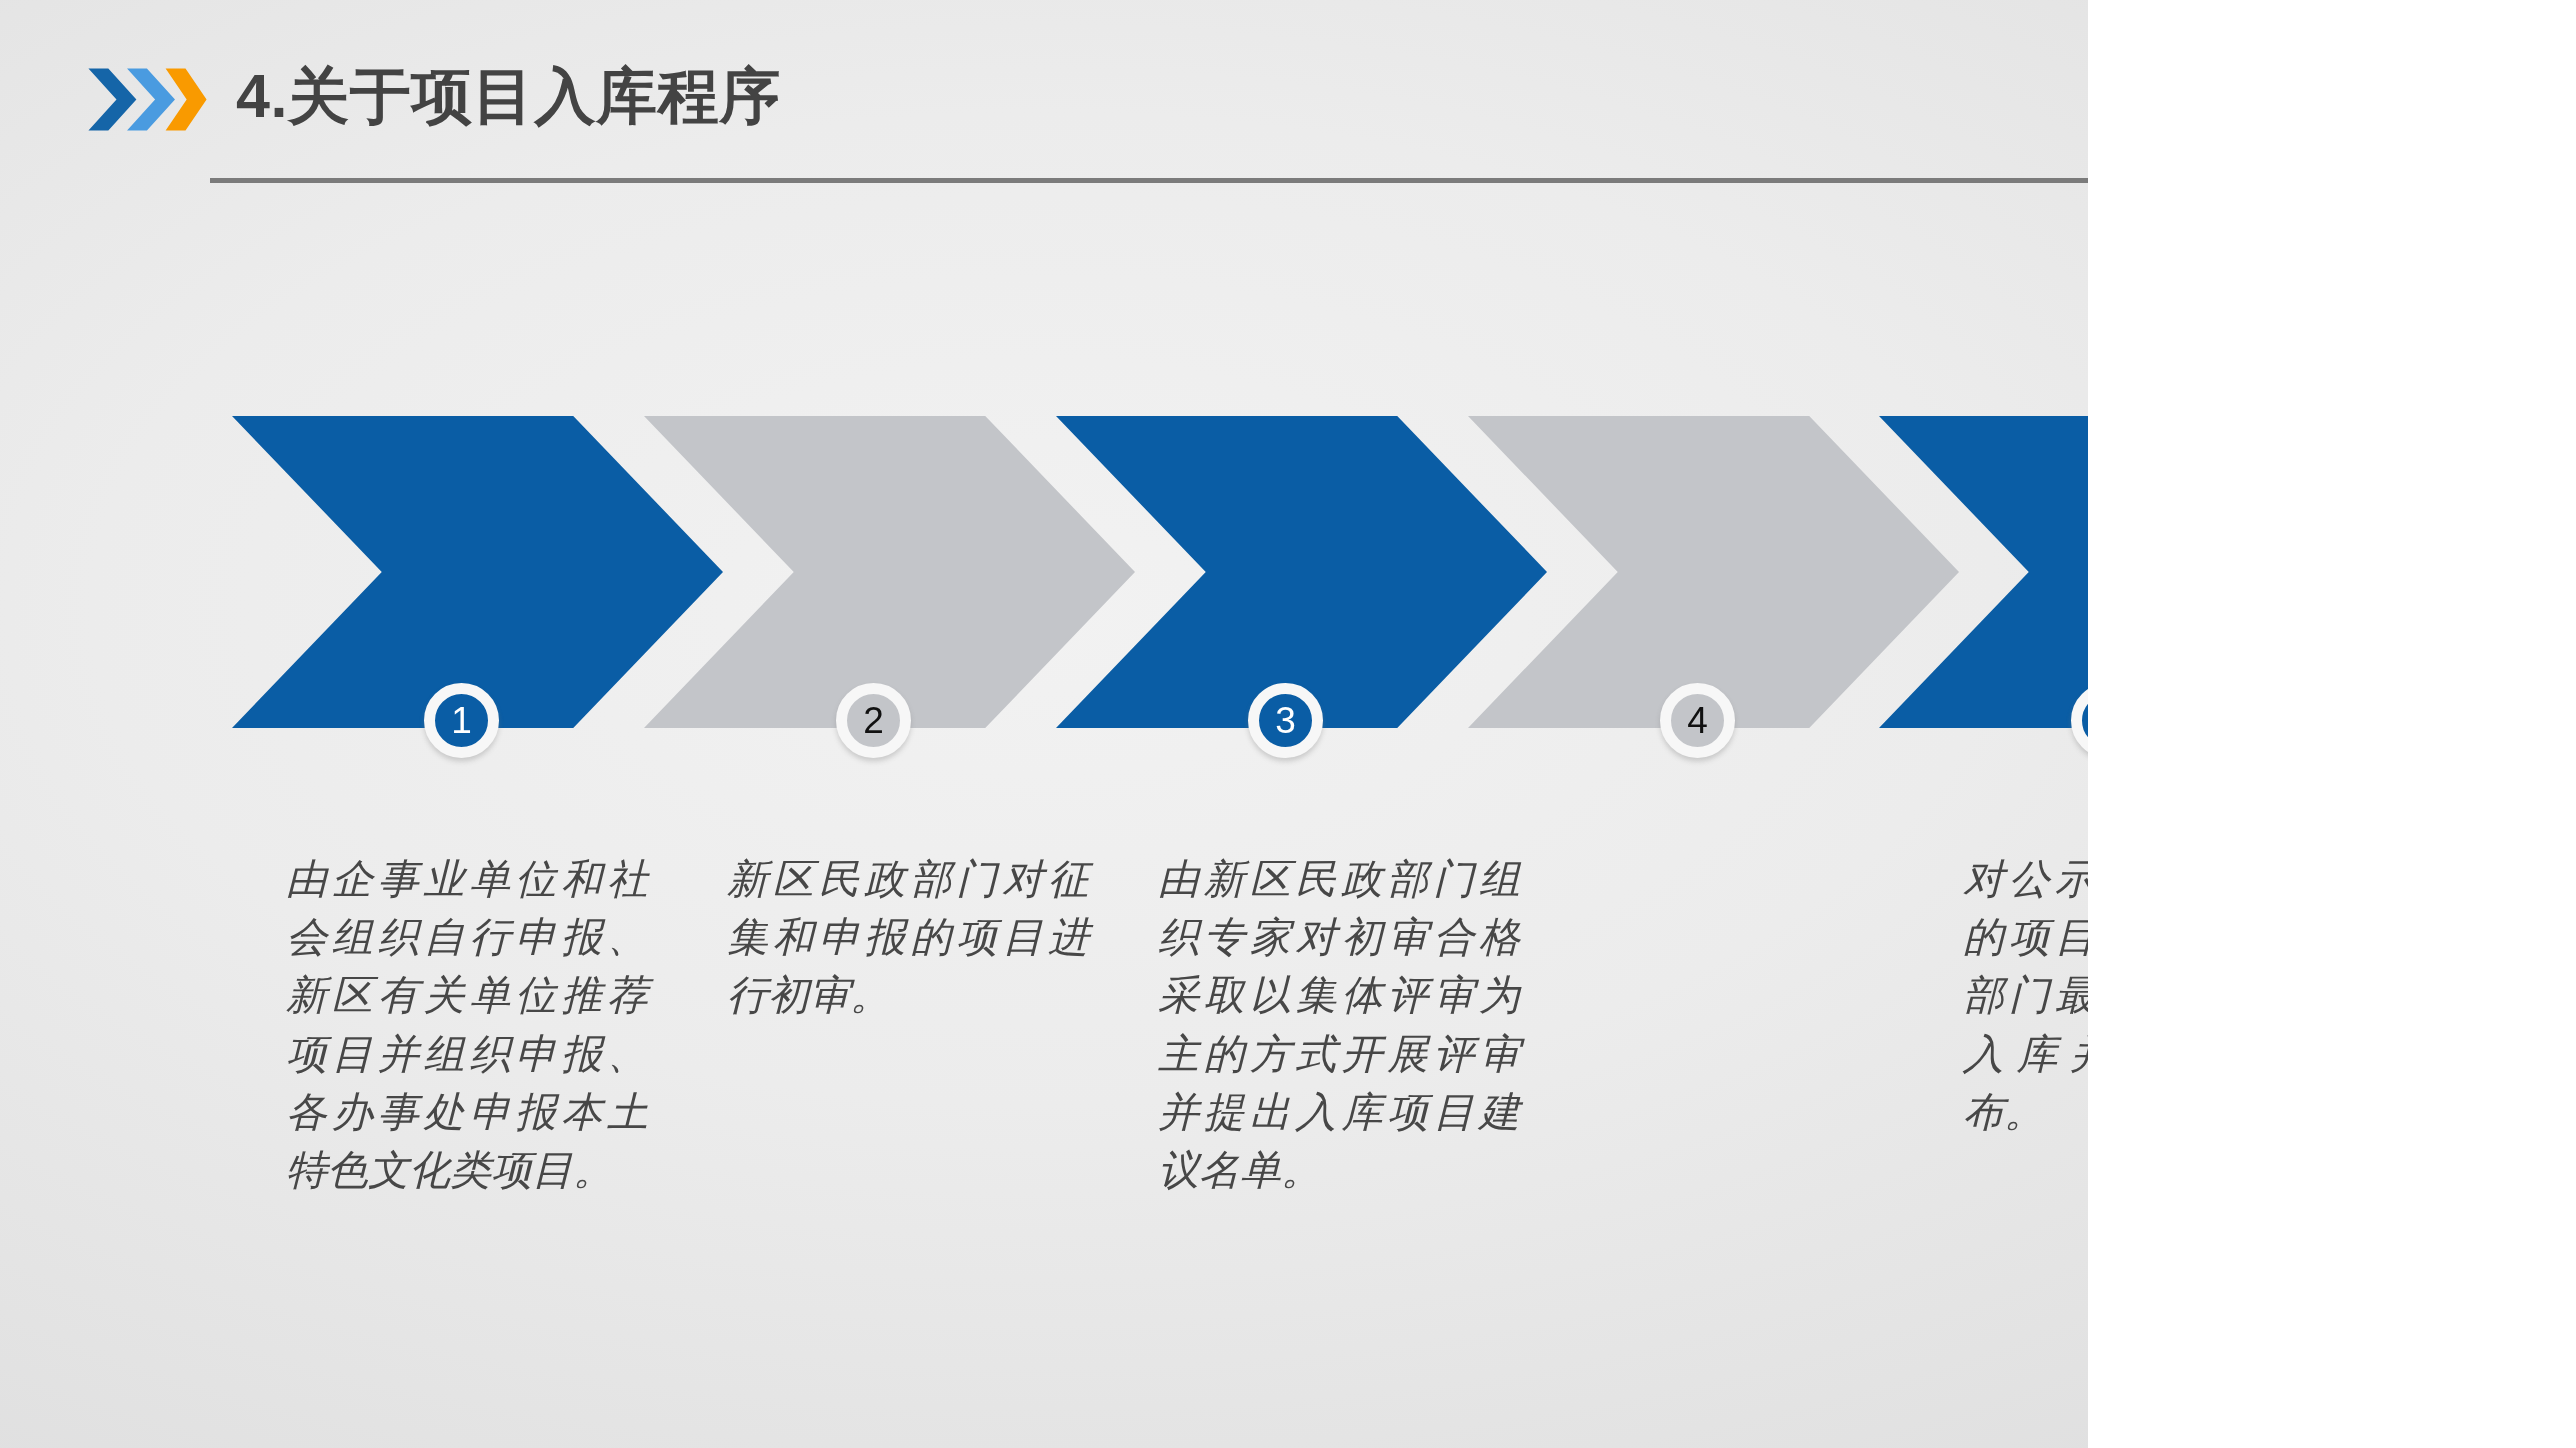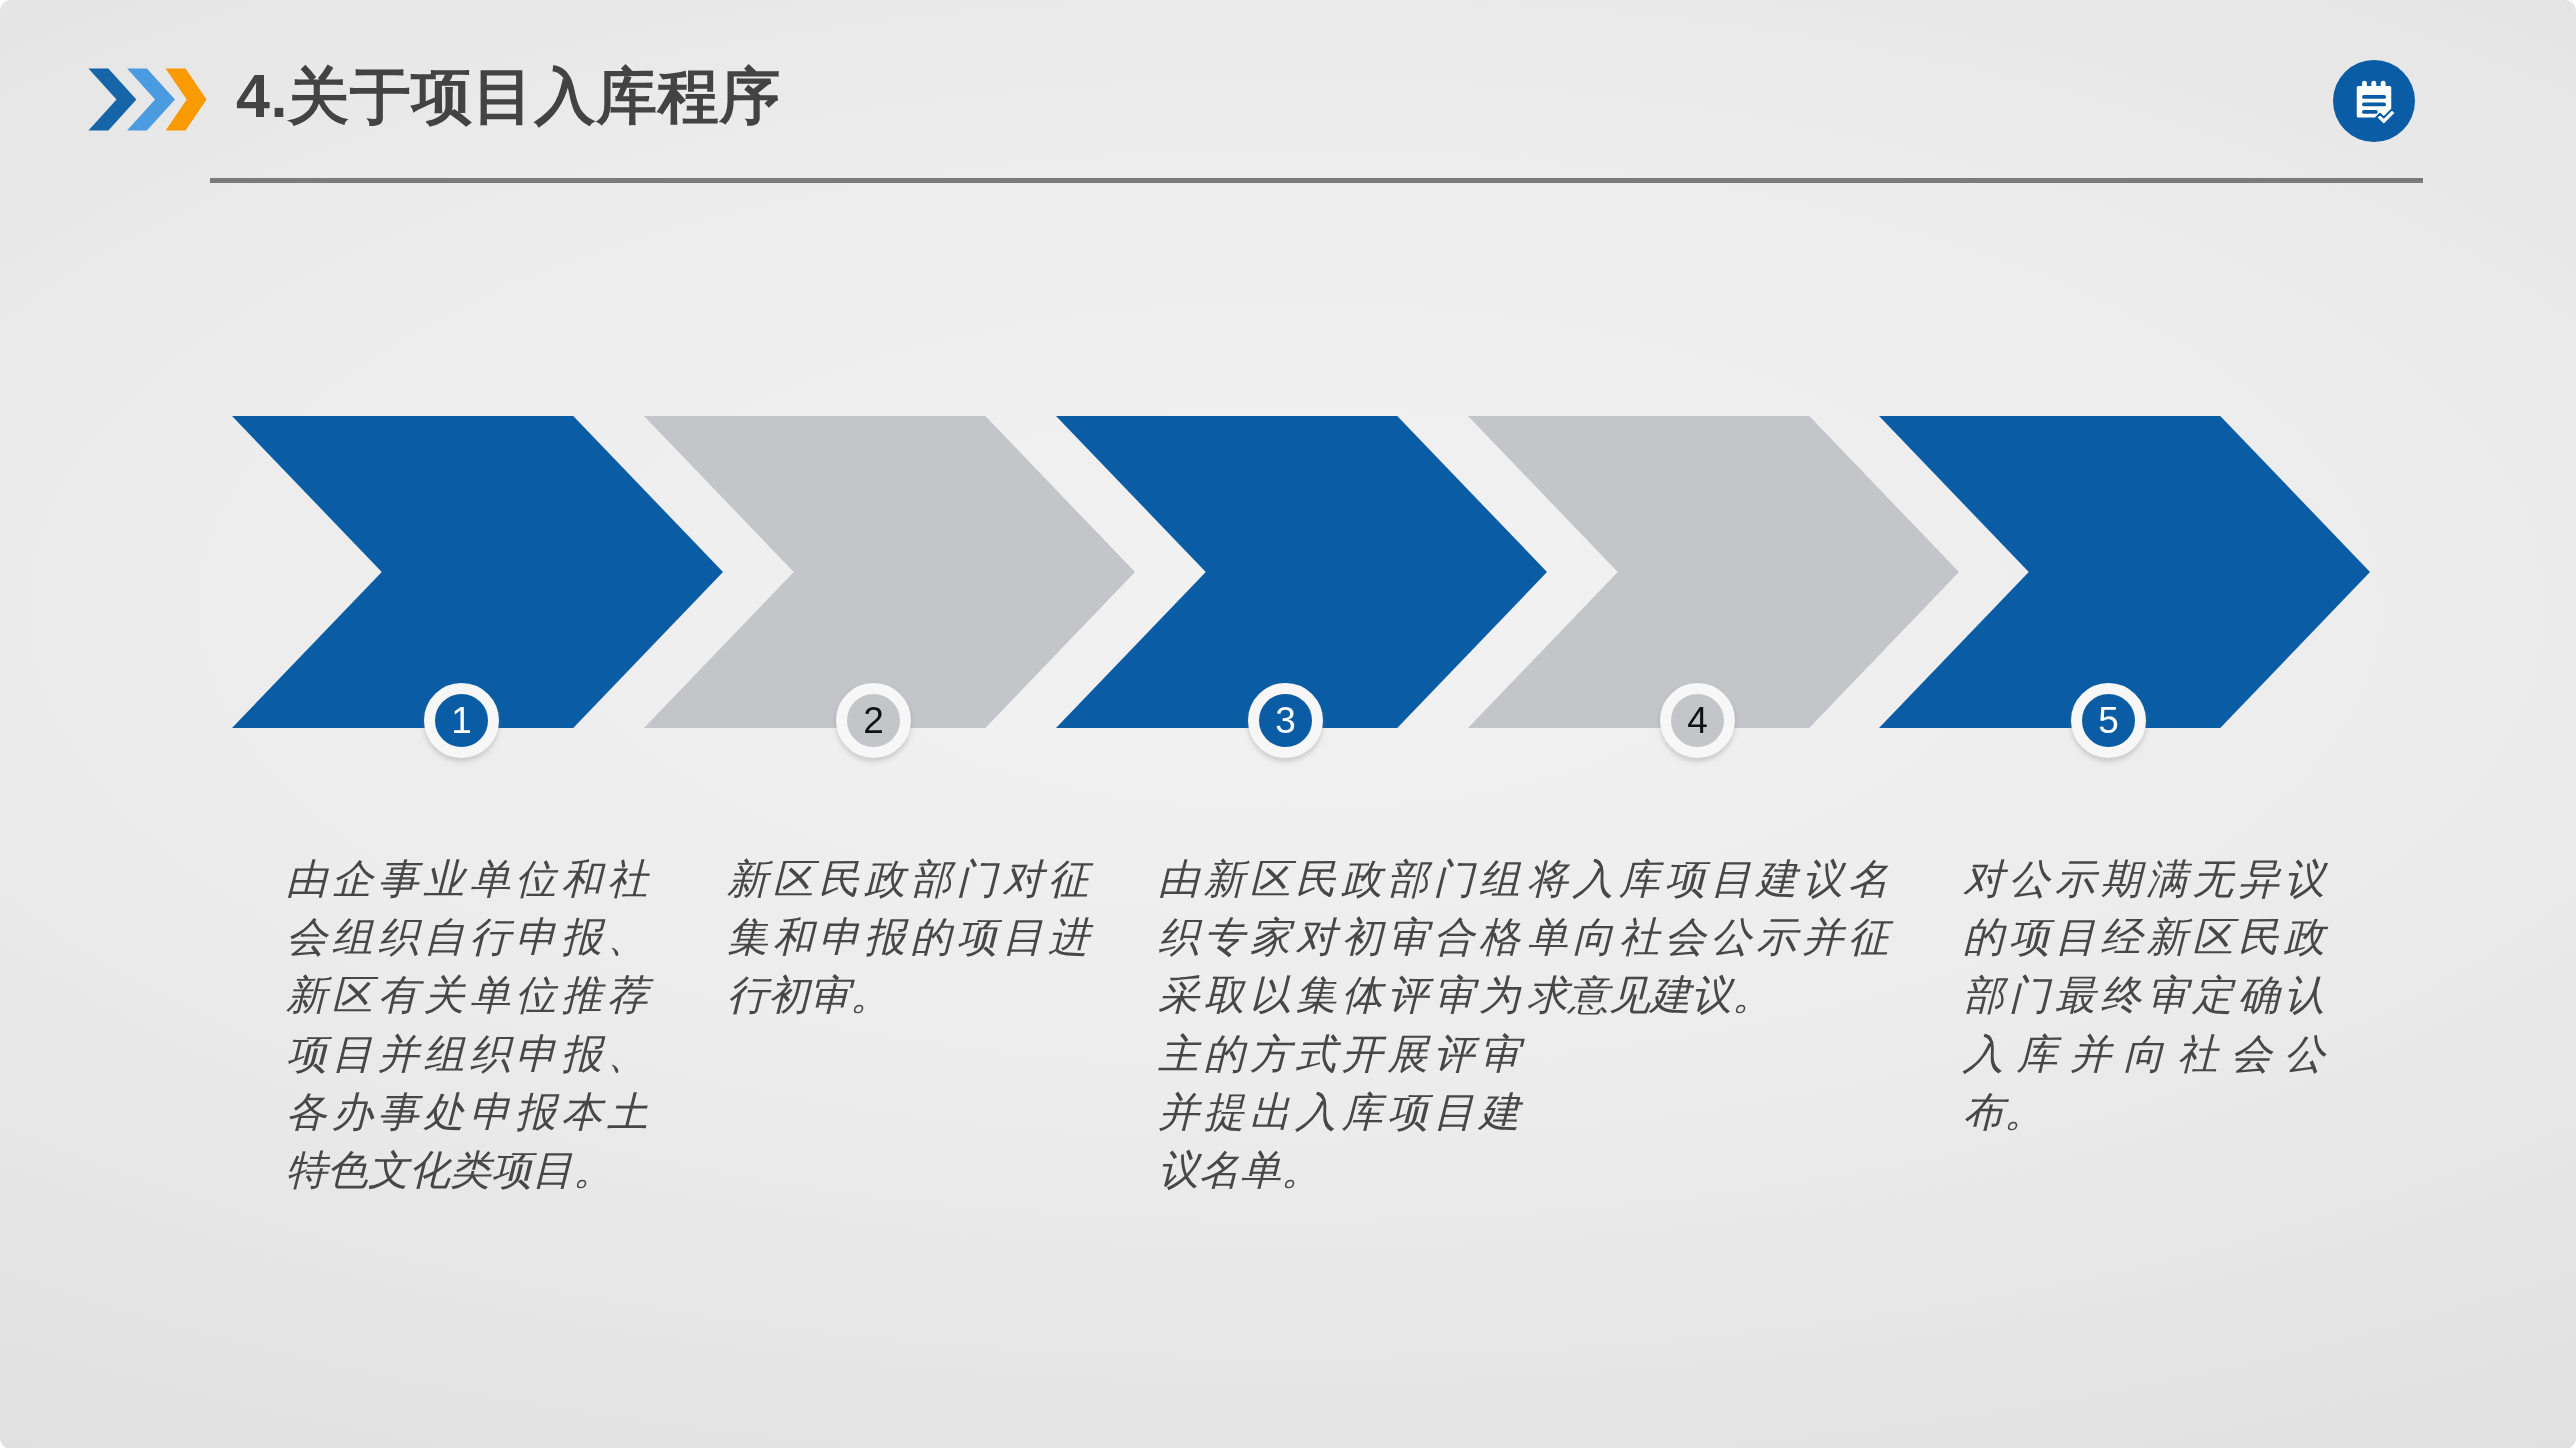--- a/index.html
+++ b/index.html
@@ -2,27 +2,26 @@
 <html style="font-size:9.3px"><head>
 <meta charset="utf-8">
 <style>
   html, body {
     margin: 0;
     padding: 0;
     background: #ffffff;
   }
   #slide {
     position: relative;
-    width: 2576px;
+    width: 2088px;
     height: 1449px;
     overflow: hidden;
     font-family: "Liberation Sans", "DejaVu Sans", sans-serif;
     background:
       radial-gradient(ellipse 120% 90% at 50% 42%, #f2f2f2 0%, #ececec 38%, #e3e3e3 68%, #d9d9da 100%);
-    border-radius: 11px;
   }
 
   
   #header {
     position: absolute;
     left: 0; top: 0;
     width: 2576px;
     height: 193px;
   }
   #header-chevrons {
@@ -182,17 +181,16 @@
 
     <div class="chevron-wrap" style="left:1879px;">
       <div class="chevron-shape blue"></div>
       <div class="badge blue" style="left:192px;">5</div>
     </div>
   </div>
 
   <div class="desc" style="left:286px;">由企事业单位和社会组织自行申报、新区有关单位推荐项目并组织申报、各办事处申报本土特色文化类项目。</div>
   <div class="desc" style="left:701px;margin-left:26px;">新区民政部门对征集和申报的项目进行初审。</div>
   <div class="desc" style="left:1114px;margin-left:44px;">由新区民政部门组织专家对初审合格采取以集体评审为主的方式开展评审并提出入库项目建议名单。</div>
-  <div class="desc" style="left:1527px;">将入库项目建议名单向社会公示并征求意见建议。</div>
   <div class="desc" style="left:1940px;margin-left:23px;">对公示期满无异议的项目经新区民政部门最终审定确认入库并向社会公布。</div>
 
 </div>
 
 
 </body></html>

